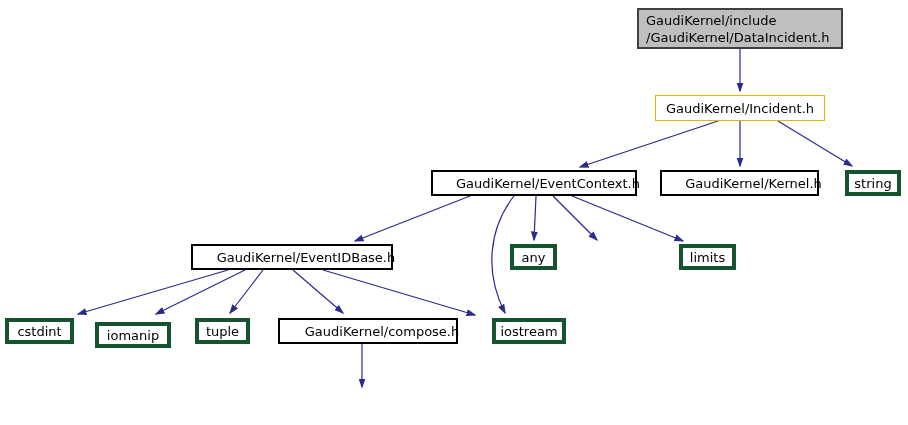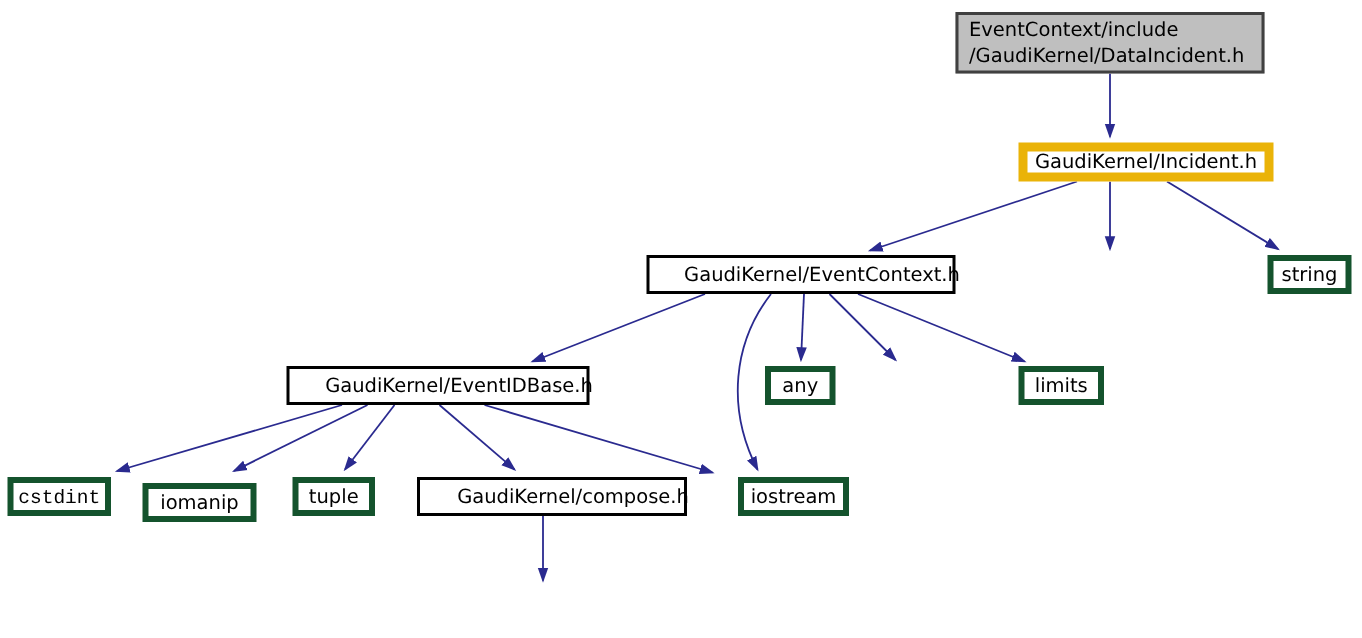--- a/index.html
+++ b/index.html
@@ -24,21 +24,21 @@
     color: #000000;
     font-size: 13px;
     line-height: 15px;
     display: flex;
     align-items: center;
     justify-content: center;
     white-space: nowrap;
     z-index: 2;
   }
   .node.hdr { border: 2px solid #000000; padding-left: 28px; }
-  .node.hdr-thin { border: 6px solid #eab308; margin-left: 24px; }
+  .node.hdr-thin { border: 1px solid #eab308; }
   .node.main {
     background: #bfbfbf;
     border: 2px solid #404040;
     flex-direction: column;
     align-items: flex-start;
     justify-content: center;
     padding: 3px 7px;
     line-height: 17px;
   }
   .node span { pointer-events: none; }
@@ -67,51 +67,54 @@
       <path d="M228,270 L78,314" marker-end="url(#arrow)"></path>
       <path d="M245,270 L156,314" marker-end="url(#arrow)"></path>
       <path d="M263,270 L230,313" marker-end="url(#arrow)"></path>
       <path d="M293,270 L343,313" marker-end="url(#arrow)"></path>
       <path d="M323,270 L475,315" marker-end="url(#arrow)"></path>
       <path d="M362,344 L362,387" marker-end="url(#arrow)"></path>
     </g>
   </svg>
 
   <div class="node main" style="left:637px; top:8px; width:206px; height:41px;">
-    <span>EventContext/include</span>
+    <span>GaudiKernel/include</span>
     <span>/GaudiKernel/DataIncident.h</span>
   </div>
 
   <div class="node hdr-thin" style="left:655px; top:95px; width:170px; height:26px;">
     <span>GaudiKernel/Incident.h</span>
   </div>
 
   <div class="node hdr" style="left:431px; top:170px; width:206px; height:26px;">
     <span>GaudiKernel/EventContext.h</span>
   </div>
 
+  <div class="node hdr" style="left:660px; top:170px; width:159px; height:26px;">
+    <span>GaudiKernel/Kernel.h</span>
+  </div>
 
   <div class="node" style="left:845px; top:170px; width:56px; height:26px;">
     <span>string</span>
   </div>
 
   <div class="node hdr" style="left:191px; top:244px; width:202px; height:26px;">
     <span>GaudiKernel/EventIDBase.h</span>
   </div>
 
   <div class="node" style="left:510px; top:244px; width:47px; height:26px;">
     <span>any</span>
   </div>
 
 
   <div class="node" style="left:679px; top:244px; width:57px; height:26px;">
     <span>limits</span>
   </div>
 
-  <div class="node" style="left:5px; top:318px; width:69px; height:26px;font-family:Liberation Mono, monospace;">
+  <div class="node" style="left:5px; top:318px; width:69px; height:26px;">
     <span>cstdint</span>
   </div>
 
   <div class="node" style="left:95px; top:322px; width:76px; height:26px;">
     <span>iomanip</span>
   </div>
 
   <div class="node" style="left:195px; top:318px; width:55px; height:26px;">
     <span>tuple</span>
   </div>

